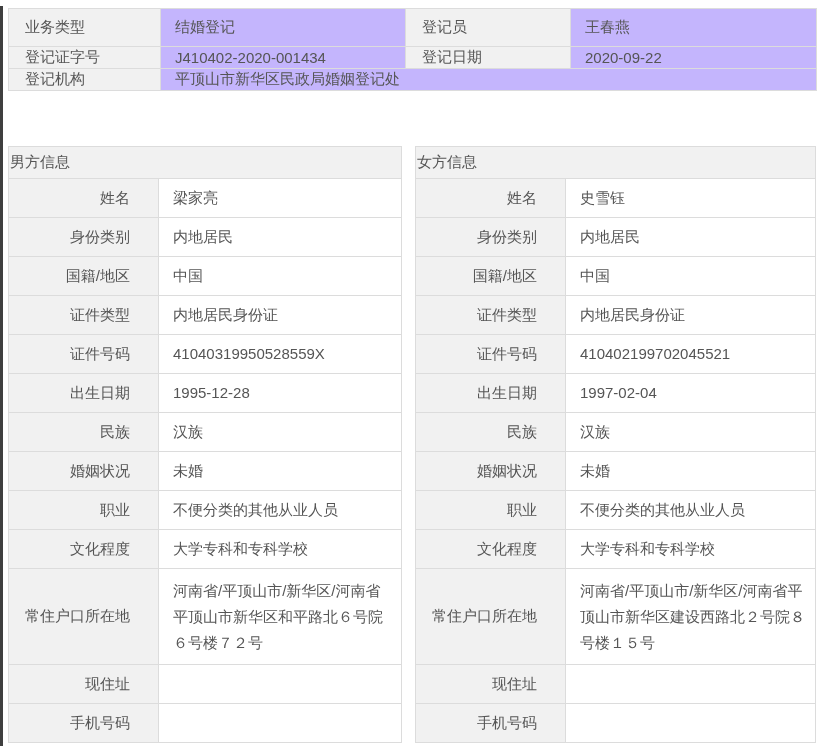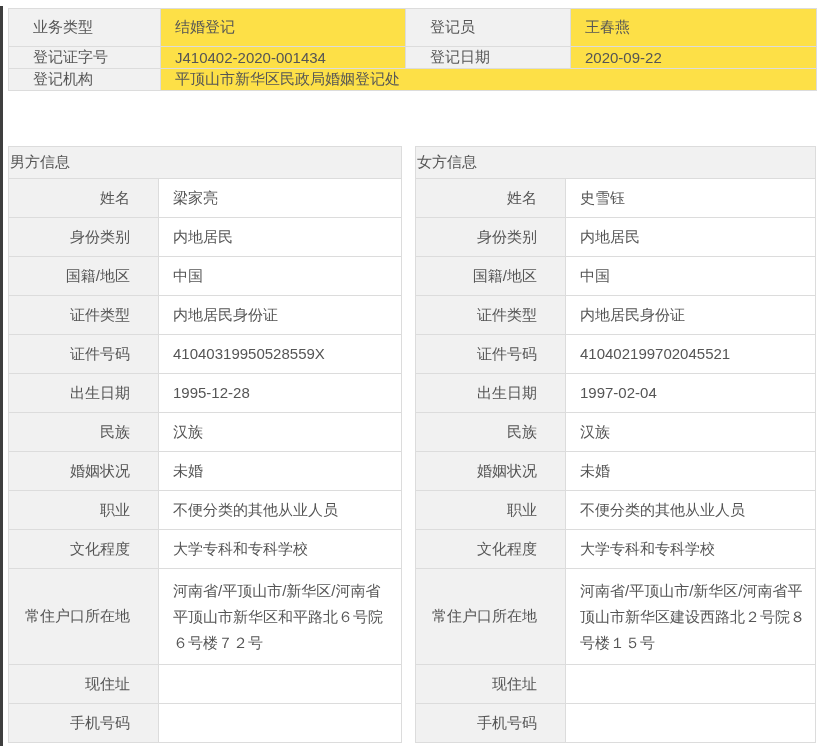--- a/index.html
+++ b/index.html
@@ -38,23 +38,23 @@
     font-weight: normal;
     overflow: hidden;
   }
   
   .top-table { left: 8px; top: 8px; width: 808px; }
   .top-table td { height: 22px; }
   .top-table tr:first-child td { height: 38px; }
   .top-table .lbl {
     background: var(--label-bg);
     text-align: left;
-    padding-left: 24px;
-  }
-  .top-table .val { padding-left: 14px; background: #fde047; }
+    padding-left: 16px;
+  }
+  .top-table .val { padding-left: 14px; background: #c4b5fd; }
   
   .person-table { top: 146px; }
   .person-table.male { left: 8px; width: 394px; }
   .person-table.female { left: 415px; width: 401px; }
   .person-table thead th {
     height: 32px;
     background: var(--label-bg);
     text-align: left;
   }
   .person-table td { height: 39px; }

